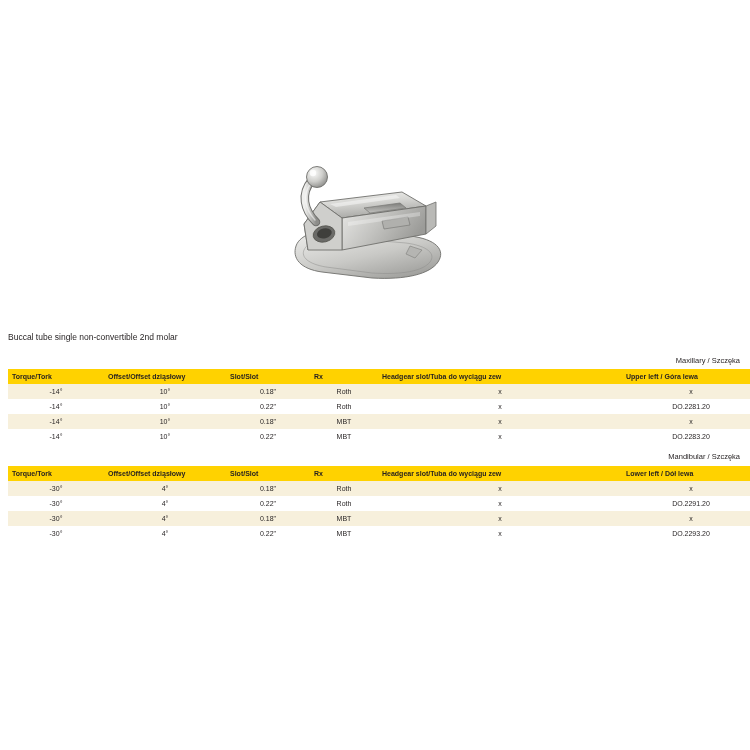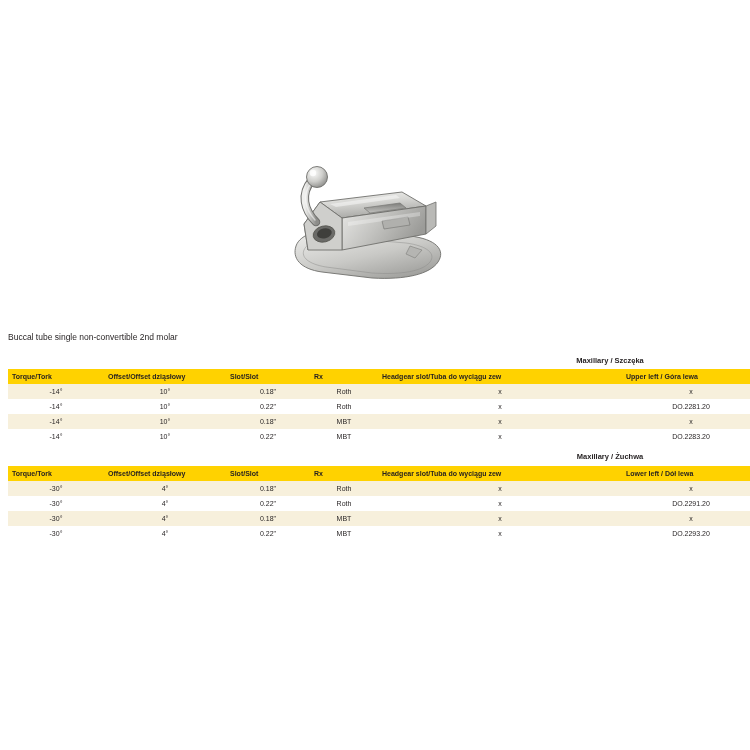--- a/index.html
+++ b/index.html
@@ -42,23 +42,23 @@
     font-size: 8.5px;
     line-height: 11px;
     color: #231f20;
     white-space: nowrap;
   }
 
   
   .arch-heading {
     position: absolute;
     font-size: 7.5px;
-    font-weight: bold;
-    color: #231f20;
-    text-align: center;
+    font-weight: normal;
+    color: #231f20;
+    text-align: right;
     width: 260px;
   }
   #maxillary-heading { left: 480px; top: 356px; }
   #mandibular-heading { left: 480px; top: 452px; }
 
   
   table.spec-table {
     position: absolute;
     left: 8px;
     width: 734px;
@@ -246,21 +246,21 @@
         <td class="c1">10°</td>
         <td class="c2">0.22"</td>
         <td class="c3">MBT</td>
         <td class="c4">x</td>
         <td class="c5">DO.2283.20</td>
 
       </tr>
     </tbody>
   </table>
 
-  <div class="arch-heading" id="mandibular-heading">Maxillary / Żuchwa</div>
+  <div class="arch-heading" id="mandibular-heading">Mandibular / Szczęka</div>
 
   <table class="spec-table" id="mandibular-table">
     <thead>
       <tr>
         <th class="c0">Torque/Tork</th>
         <th class="c1">Offset/Offset dziąsłowy</th>
         <th class="c2">Slot/Slot</th>
         <th class="c3">Rx</th>
         <th class="c4">Headgear slot/Tuba do wyciągu zew</th>
         <th class="c5">Lower left / Dół lewa</th>

